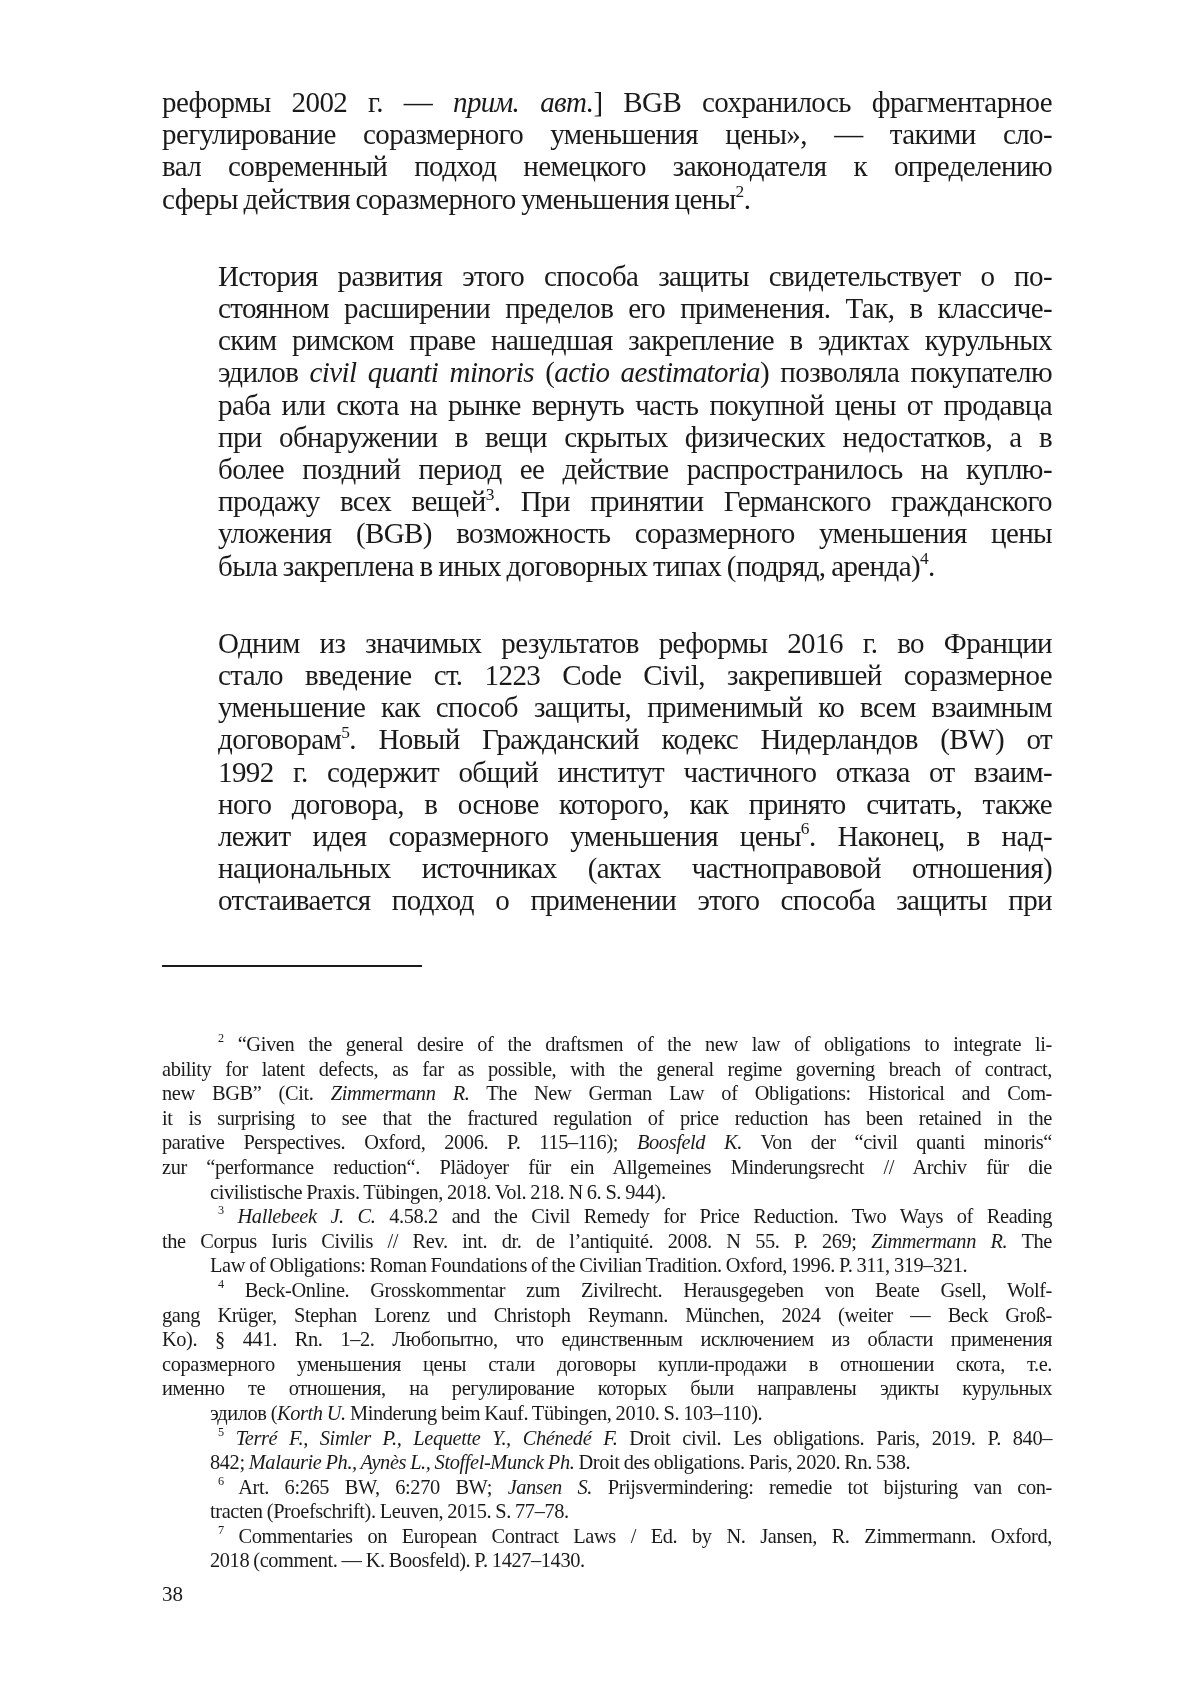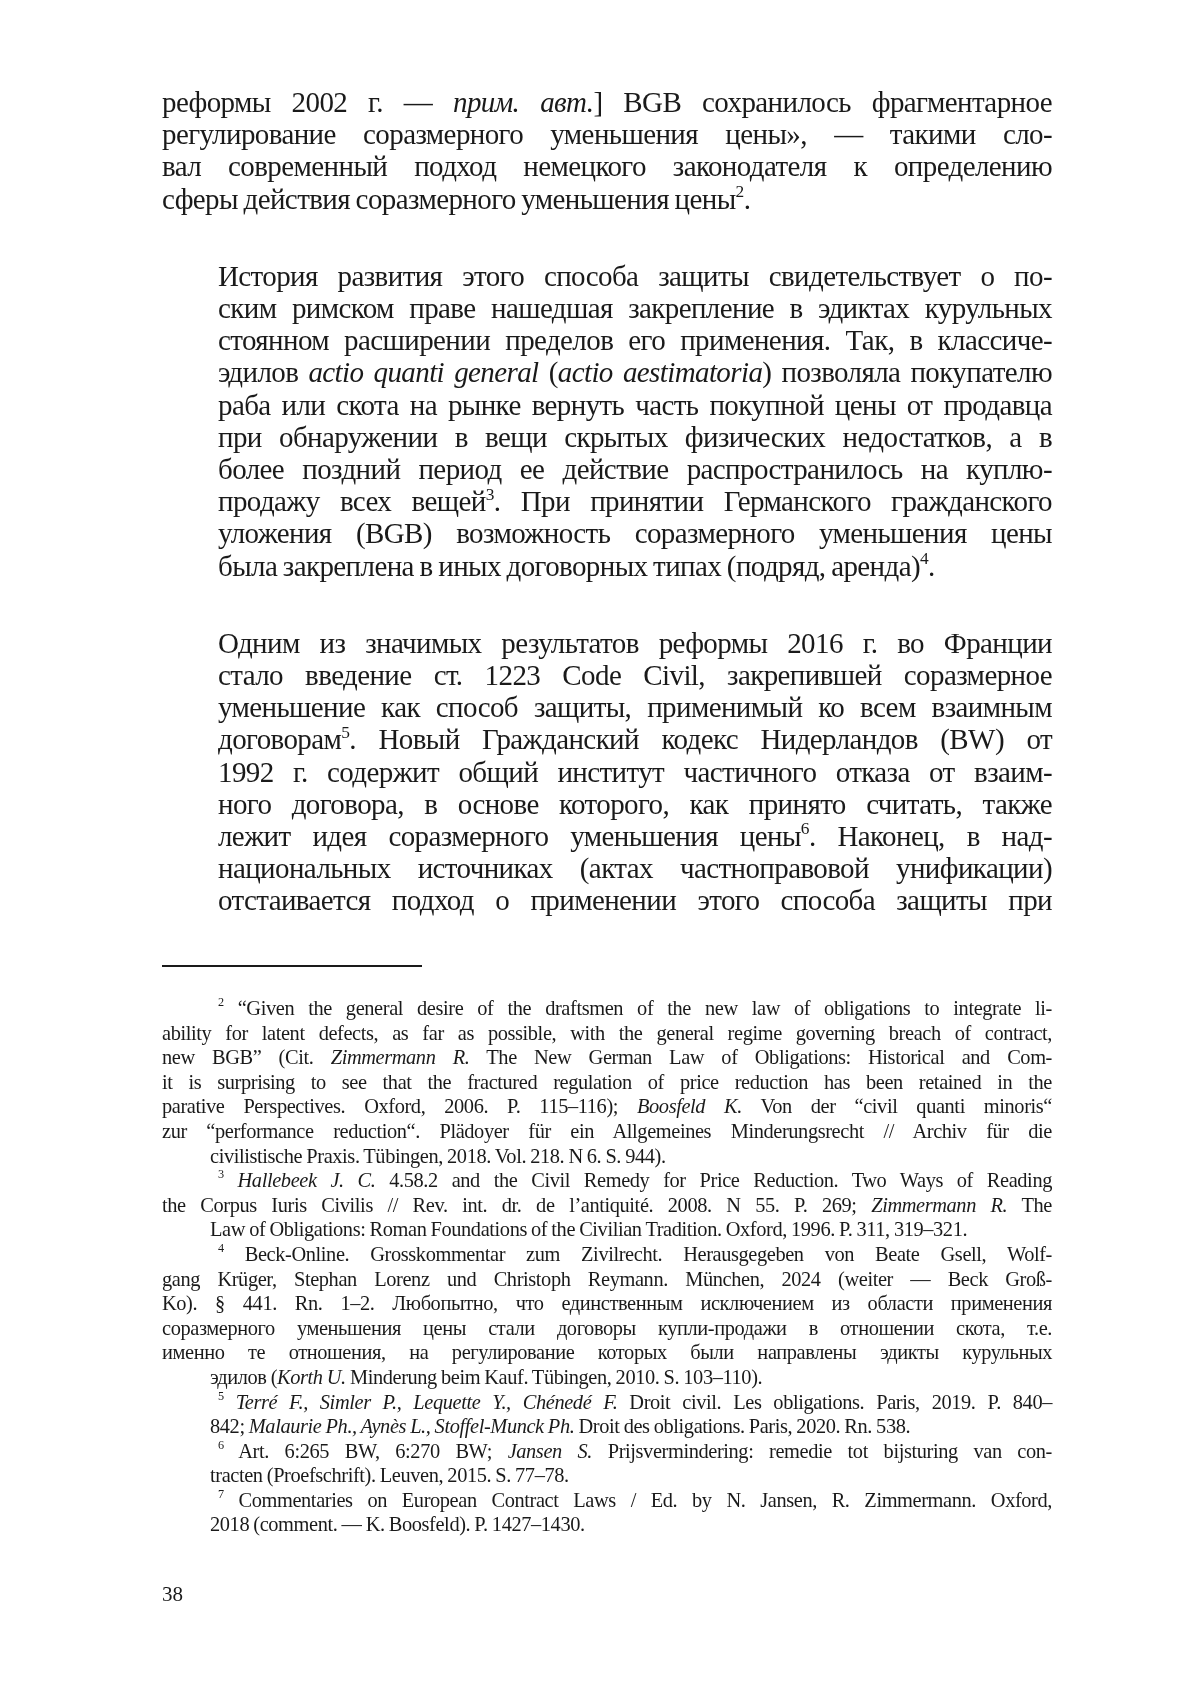--- a/index.html
+++ b/index.html
@@ -15,21 +15,21 @@
     hyphens: manual;
   }
   .body-text p { margin: 0; }
   .body-text p.indent { text-indent: 56px; margin-top: 45px; }
   .line { display: block; text-align: justify; text-align-last: justify; }
   .line.last { text-align-last: left; }
   sup { font-size: 60%; line-height: 0; vertical-align: super; position: relative; top: -1px; }
   i { font-style: italic; }
   .rule { position: absolute; left: 162px; top: 965px; width: 260px; border-top: 2px solid #1a1a1a; }
   .footnotes {
-    position: absolute; left: 162px; top: 996px; width: 890px;
+    position: absolute; left: 162px; top: 1032px; width: 890px;
     font-family: "Liberation Serif", "DejaVu Serif", serif;
     font-size: 20.4px;
     line-height: 24.6px;
     letter-spacing: -0.4px;
     word-spacing: -0.6px;
   }
   .footnotes .fn { margin: 0; }
   .footnotes .line { text-align: justify; text-align-last: justify; }
   .footnotes .line.first { text-indent: 56px; }
   .footnotes .line.last { text-align-last: left; margin-left: 48px; }
@@ -44,39 +44,39 @@
 
 <div class="page body-text">
   <p>
     <span class="line"><span>реформы 2002 г. — </span><i>прим. авт.</i><span>] BGB сохранилось фрагментарное</span></span>
     <span class="line">регулирование соразмерного уменьшения цены», — такими сло-</span>
     <span class="line">вал современный подход немецкого законодателя к определению</span>
     <span class="line last"><span>сферы действия соразмерного уменьшения цены</span><sup>2</sup><span>.</span></span>
   </p>
   <p class="indent">
     <span class="line">История развития этого способа защиты свидетельствует о по-</span>
+    <span class="line">стоянном расширении пределов его применения. Так, в классиче-</span>
     <span class="line">ским римском праве нашедшая закрепление в эдиктах курульных</span>
-    <span class="line">стоянном расширении пределов его применения. Так, в классиче-</span>
-    <span class="line"><span>эдилов </span><i>actio quanti general</i><span> (</span><i>actio aestimatoria</i><span>) позволяла покупателю</span></span>
+    <span class="line"><span>эдилов </span><i>civil quanti minoris</i><span> (</span><i>actio aestimatoria</i><span>) позволяла покупателю</span></span>
     <span class="line">раба или скота на рынке вернуть часть покупной цены от продавца</span>
     <span class="line">при обнаружении в вещи скрытых физических недостатков, а в</span>
     <span class="line">более поздний период ее действие распространилось на куплю-</span>
     <span class="line"><span>продажу всех вещей</span><sup>3</sup><span>. При принятии Германского гражданского</span></span>
     <span class="line">уложения (BGB) возможность соразмерного уменьшения цены</span>
     <span class="line last"><span>была закреплена в иных договорных типах (подряд, аренда)</span><sup>4</sup><span>.</span></span>
   </p>
   <p class="indent">
     <span class="line">Одним из значимых результатов реформы 2016 г. во Франции</span>
     <span class="line">стало введение ст. 1223 Code Civil, закрепившей соразмерное</span>
     <span class="line">уменьшение как способ защиты, применимый ко всем взаимным</span>
     <span class="line"><span>договорам</span><sup>5</sup><span>. Новый Гражданский кодекс Нидерландов (BW) от</span></span>
     <span class="line">1992 г. содержит общий институт частичного отказа от взаим-</span>
     <span class="line">ного договора, в основе которого, как принято считать, также</span>
     <span class="line"><span>лежит идея соразмерного уменьшения цены</span><sup>6</sup><span>. Наконец, в над-</span></span>
-    <span class="line">национальных источниках (актах частноправовой унификации)</span>
+    <span class="line">национальных источниках (актах частноправовой отношения)</span>
     <span class="line">отстаивается подход о применении этого способа защиты при</span>
   </p>
 </div>
 
 <div class="rule"></div>
 
 <div class="footnotes">
   <div class="fn">
     <span class="line first"><sup>2</sup><span> “Given the general desire of the draftsmen of the new law of obligations to integrate li-</span></span>
     <span class="line">ability for latent defects, as far as possible, with the general regime governing breach of contract,</span>

